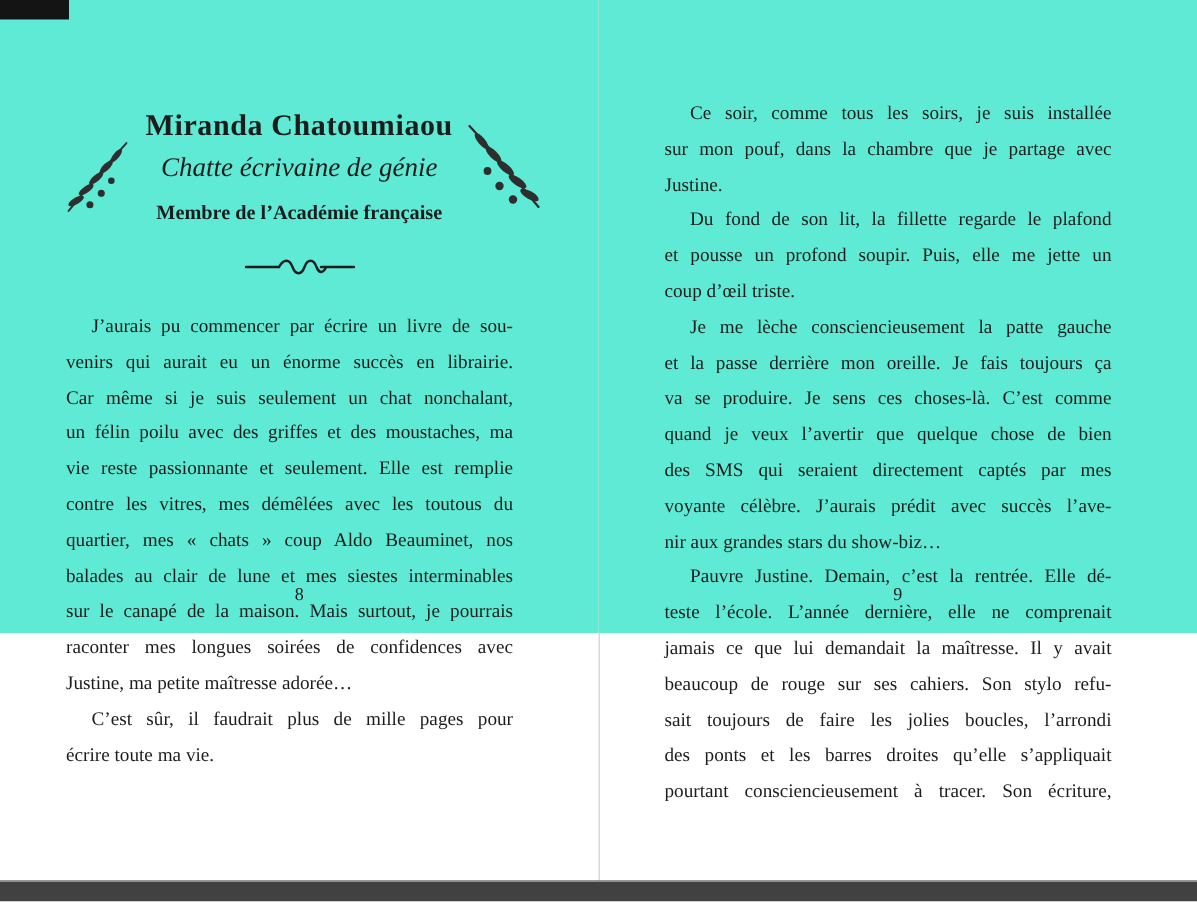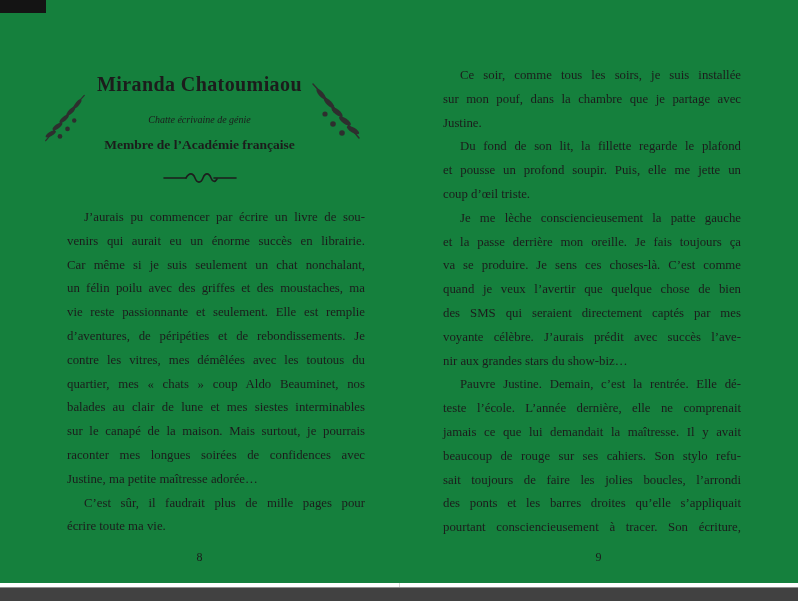--- a/index.html
+++ b/index.html
@@ -1,40 +1,40 @@
 <!DOCTYPE html>
 <html><head>
 <meta charset="utf-8">
 <style>
   html,body{margin:0;padding:0;}
   body{
     width:798px;height:601px;position:relative;overflow:hidden;
     background:#ffffff;color:#1c1c1c;
     font-family:"Liberation Serif", serif;
   }
-  .page{position:absolute;top:0;width:399px;height:583px;background:#15803d;}
+  .page{position:absolute;top:0;width:399px;height:422px;background:#5eead4;}
   .page-left{left:0;}
   .page-right{left:399px;}
   .gutter{position:absolute;left:399px;top:0;width:1px;height:588px;background:#d8d8d8;}
   .notch{position:absolute;left:0;top:0;width:46px;height:13px;background:#141414;z-index:6;}
   .bottombar{position:absolute;left:0;bottom:0;width:798px;height:13px;background:#414141;border-top:1px solid #8f8f8f;z-index:5;}
 
   
   .masthead{position:absolute;top:72px;left:0;width:100%;text-align:center;}
   .book-title{font-size:20px;font-weight:700;letter-spacing:.4px;margin:0;line-height:24px;}
-  .book-subtitle{font-style:italic;font-size:10px;margin-top:18px;}
+  .book-subtitle{font-style:italic;font-size:18px;margin-top:5px;}
   .book-affiliation{font-weight:700;font-size:13.5px;margin-top:12px;}
   .branch{position:absolute;}
   .branch-left{left:42px;top:92px;}
   .branch-right{right:36px;top:78px;transform:scaleX(-1);}
   .divider{position:absolute;top:170px;left:0;width:100%;text-align:center;}
 
   
   .bodytext{position:absolute;font-size:12.8px;line-height:23.8px;}
-  .page-left  .bodytext{left:67px;width:298px;top:206px;}
+  .page-left  .bodytext{left:44px;width:298px;top:206px;}
   .page-right .bodytext{left:44px;width:298px;top:64px;}
   .line{
     text-align:justify;
     text-align-last:justify;
     white-space:nowrap;
   }
   .line.indent{text-indent:17px;}
   .line.end{text-align-last:left;}
 
   .page-number{position:absolute;bottom:18px;left:0;width:100%;text-align:center;font-size:12px;}
@@ -95,21 +95,20 @@
         </g>
       </svg>
     </div>
 
     <div class="bodytext">
         <div class="line indent">J’aurais pu commencer par écrire un livre de sou-</div>
         <div class="line">venirs qui aurait eu un énorme succès en librairie.</div>
         <div class="line">Car même si je suis seulement un chat nonchalant,</div>
         <div class="line">un félin poilu avec des griffes et des moustaches, ma</div>
         <div class="line">vie reste passionnante et seulement. Elle est remplie</div>
-        <div class="line">d’aventures, de péripéties et de rebondissements. Je</div>
         <div class="line">contre les vitres, mes démêlées avec les toutous du</div>
         <div class="line">quartier, mes « chats » coup Aldo Beauminet, nos</div>
         <div class="line">balades au clair de lune et mes siestes interminables</div>
         <div class="line">sur le canapé de la maison. Mais surtout, je pourrais</div>
         <div class="line">raconter mes longues soirées de confidences avec</div>
         <div class="line end">Justine, ma petite maîtresse adorée…</div>
         <div class="line indent">C’est sûr, il faudrait plus de mille pages pour</div>
         <div class="line end">écrire toute ma vie.</div>
       </div>
 

